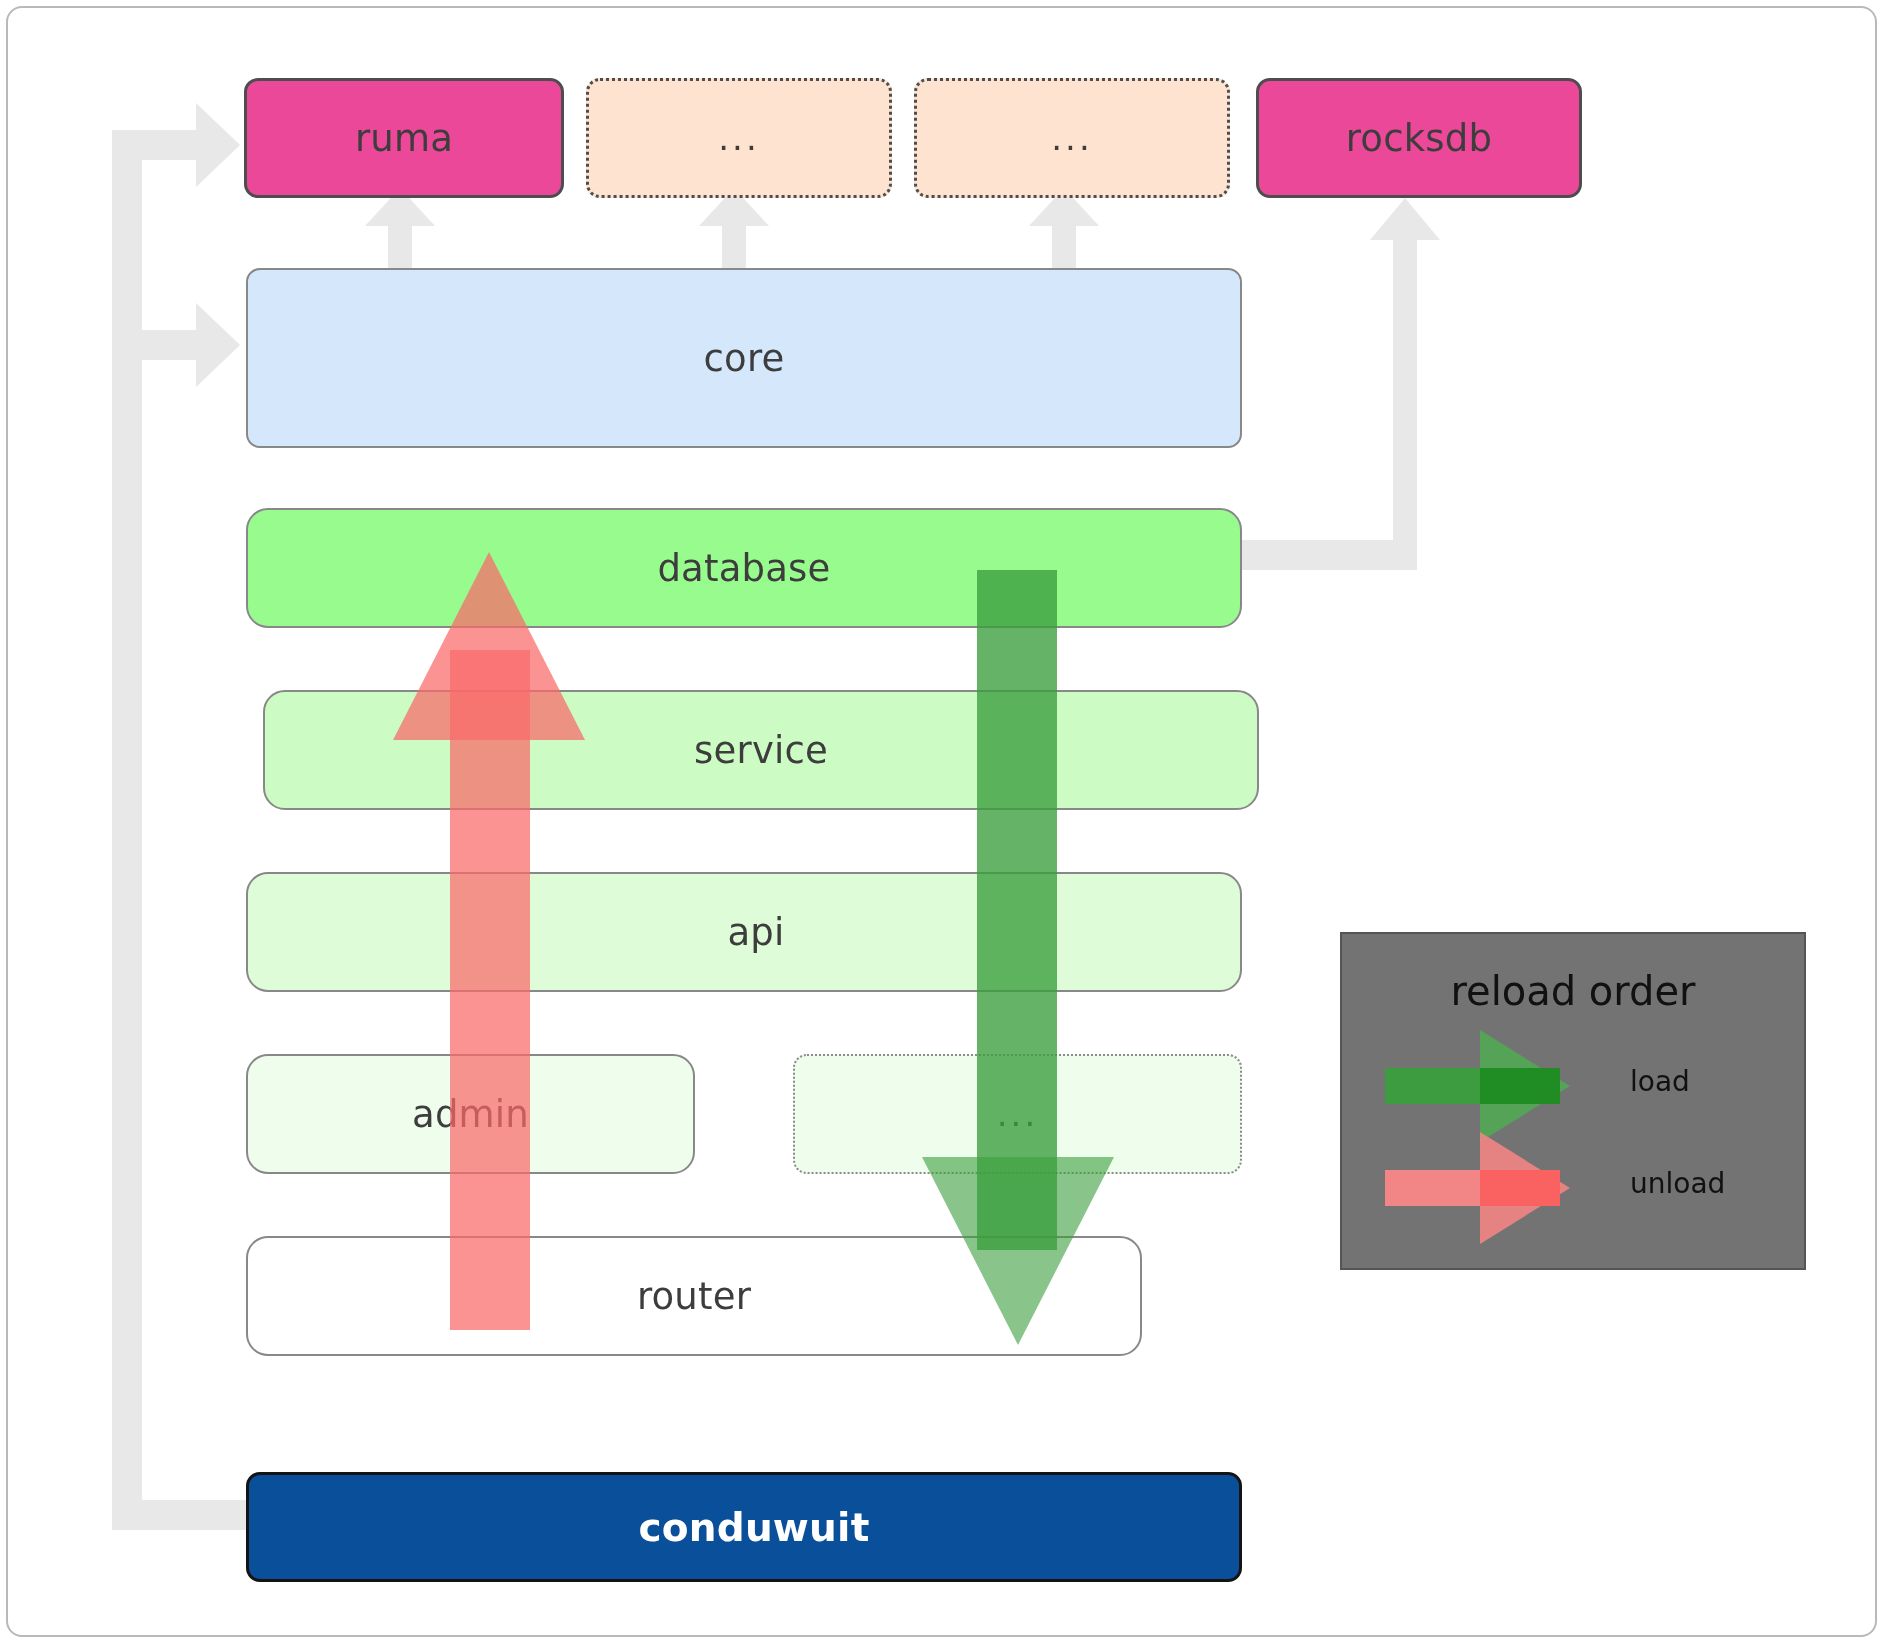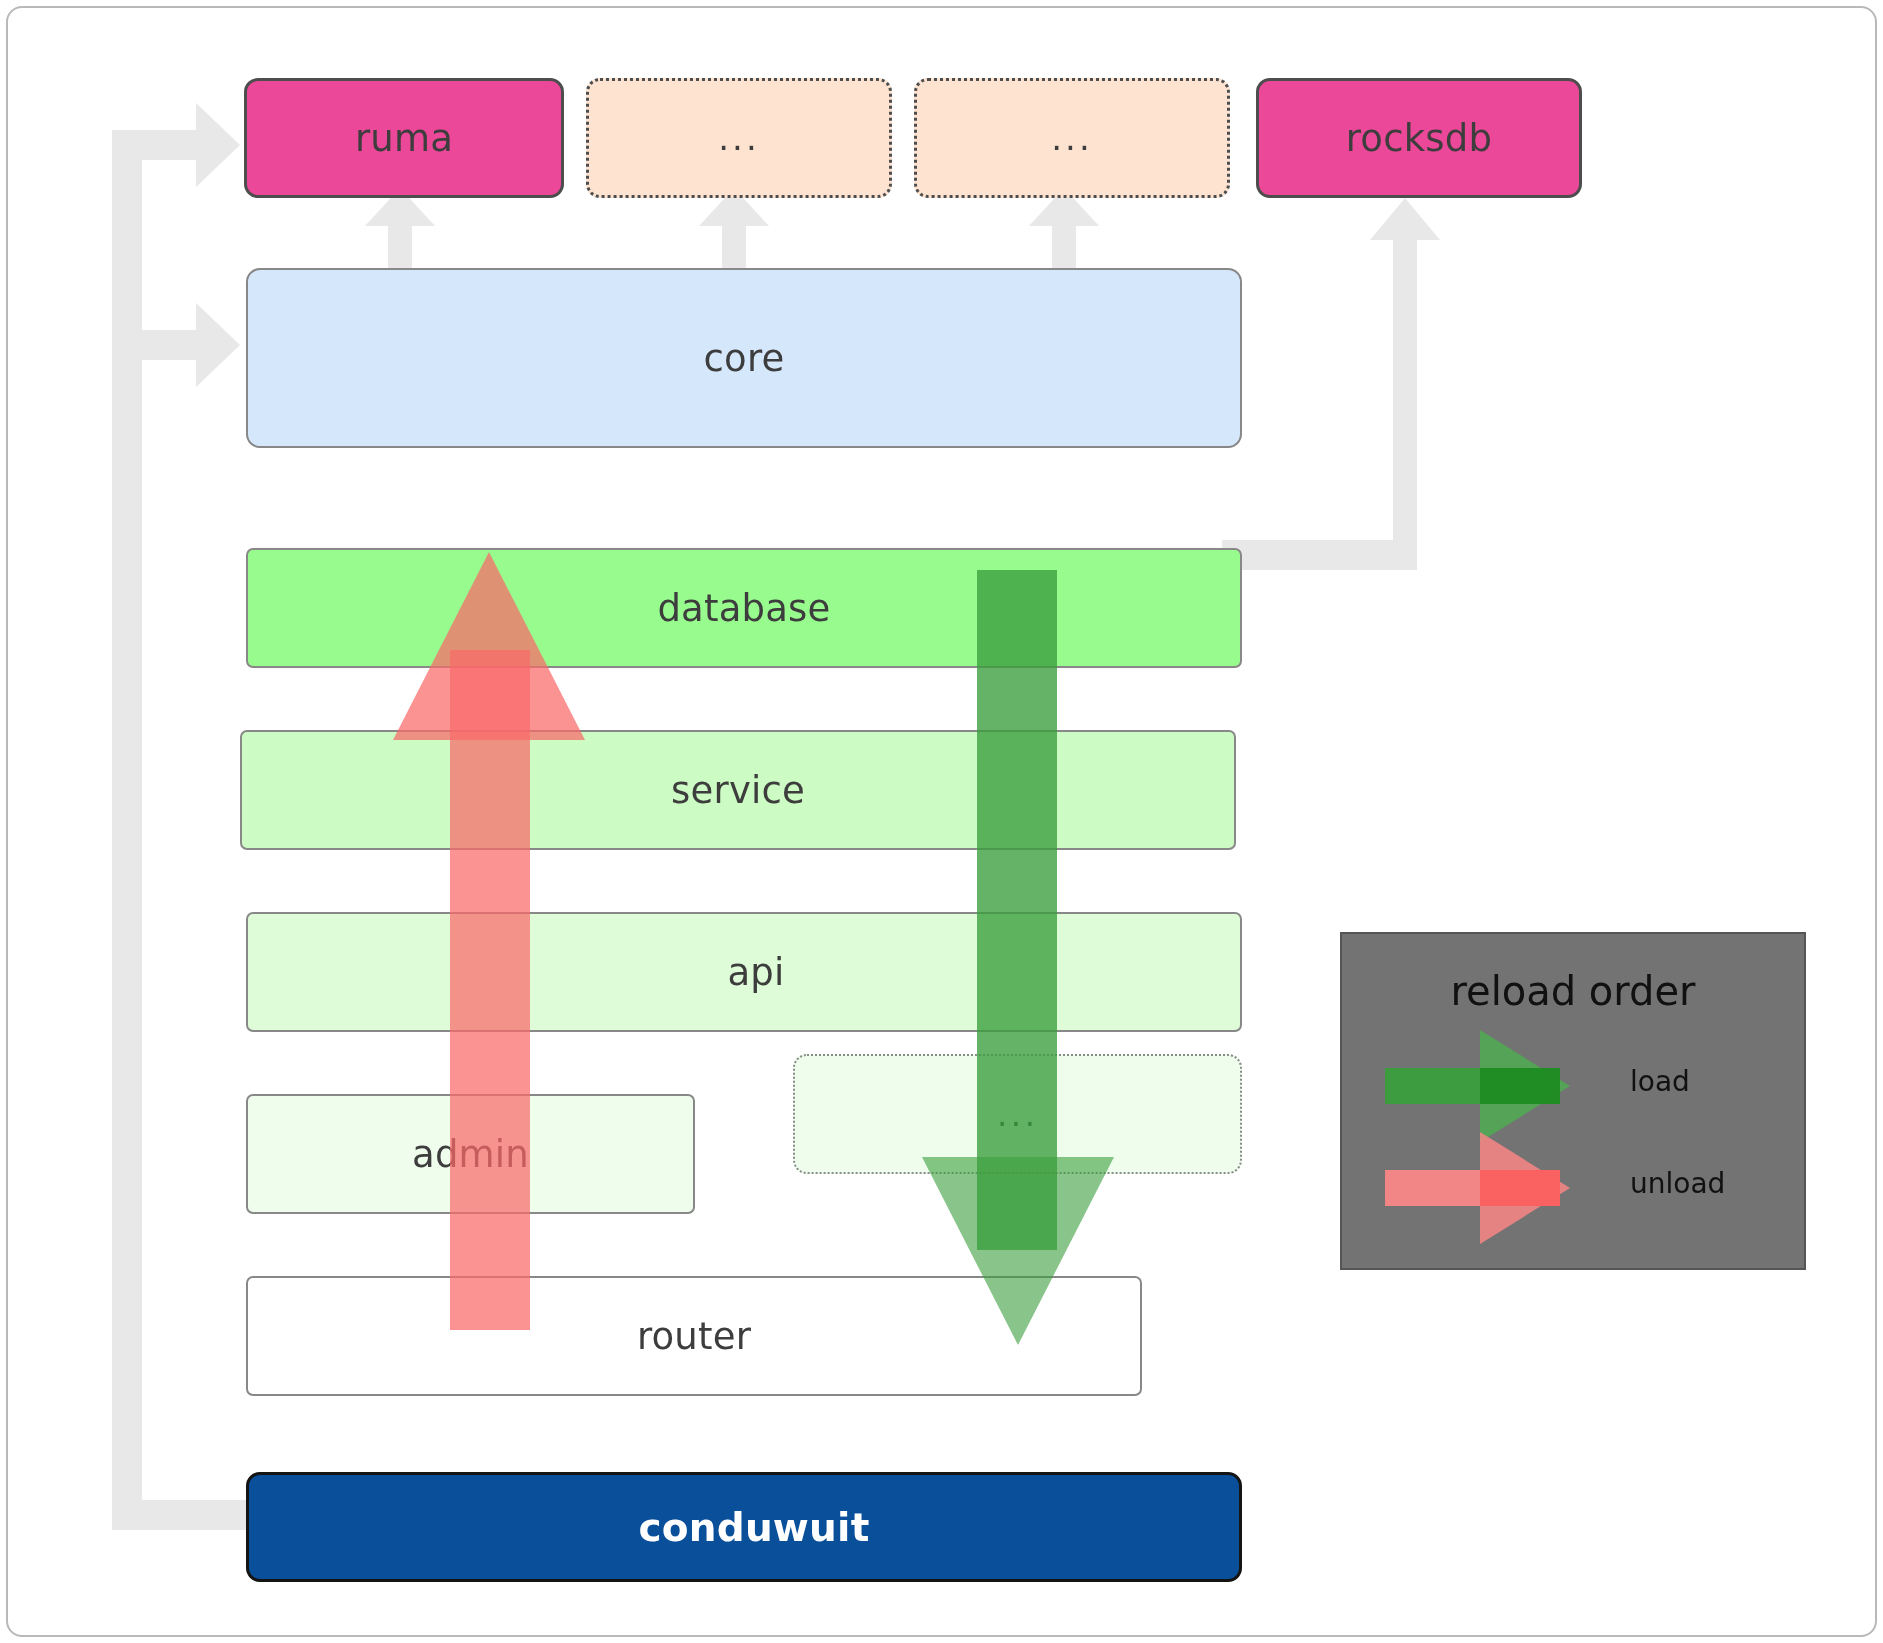--- a/index.html
+++ b/index.html
@@ -46,22 +46,21 @@
     border: 3px dotted #4d4d4d;
     border-radius: 14px;
   }
   .core-box {
     background: #d4e7fb;
     border: 2px solid #888888;
     border-radius: 14px;
   }
   .stack-box {
     border: 2px solid #888888;
-    border-radius: 7px;
-    margin-top: 40px;
+    border-radius: 22px;
   }
   .stack-box-dotted {
     border: 2px dotted #8a8a8a;
     border-radius: 14px;
   }
   .conduwuit-box {
     background: #0a4f99;
     border: 3px solid #141414;
     border-radius: 14px;
     color: #ffffff;
@@ -144,21 +143,21 @@
   </div>
 
   <div class="box core-box" style="left:246px; top:268px; width:996px; height:180px;">
     <span>core</span>
   </div>
 
   <div class="box stack-box" style="left:246px; top:508px; width:996px; height:120px; background:#98fb8e;">
     <span>database</span>
   </div>
 
-  <div class="box stack-box" style="left:240px; top:690px; width:996px; height:120px; background:#ccfbc4;">
+  <div class="box stack-box" style="left:263px; top:690px; width:996px; height:120px; background:#ccfbc4;">
     <span>service</span>
   </div>
 
   <div class="box stack-box" style="left:246px; top:872px; width:996px; height:120px; background:#ddfcd7;padding-left:24px;">
     <span>api</span>
   </div>
 
   <div class="box stack-box" style="left:246px; top:1054px; width:449px; height:120px; background:#eefdec;">
     <span>admin</span>
   </div>

